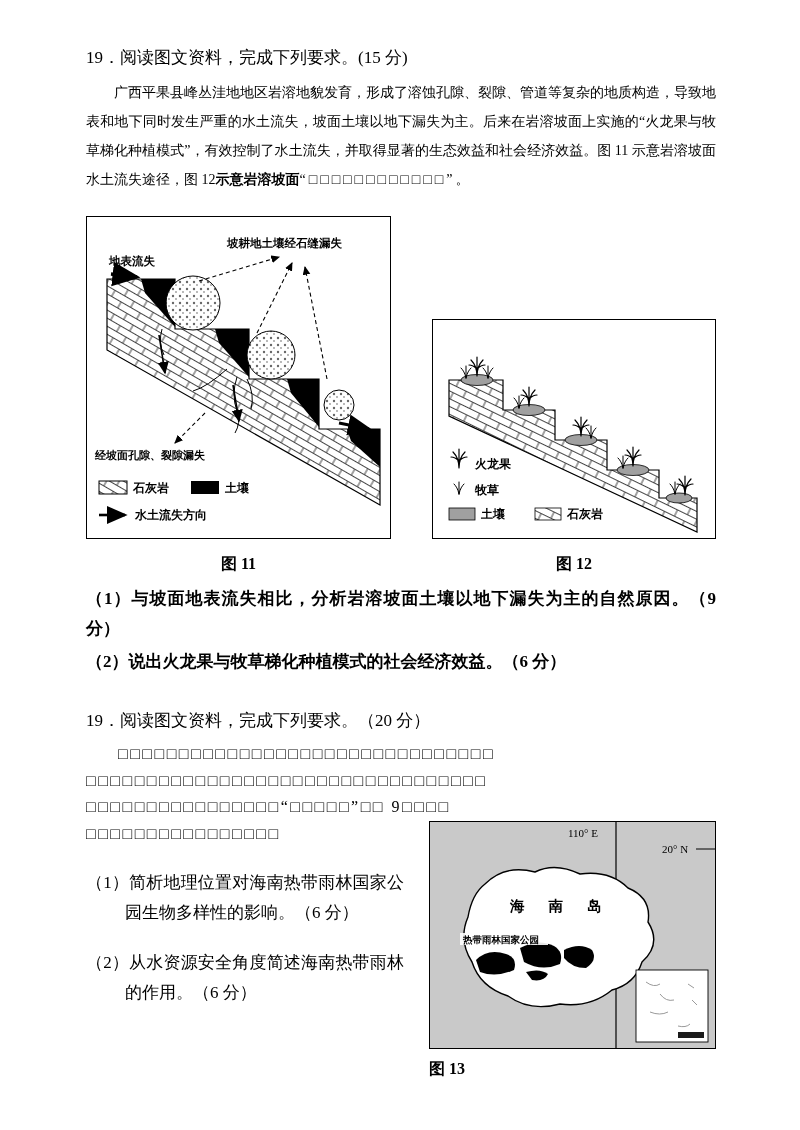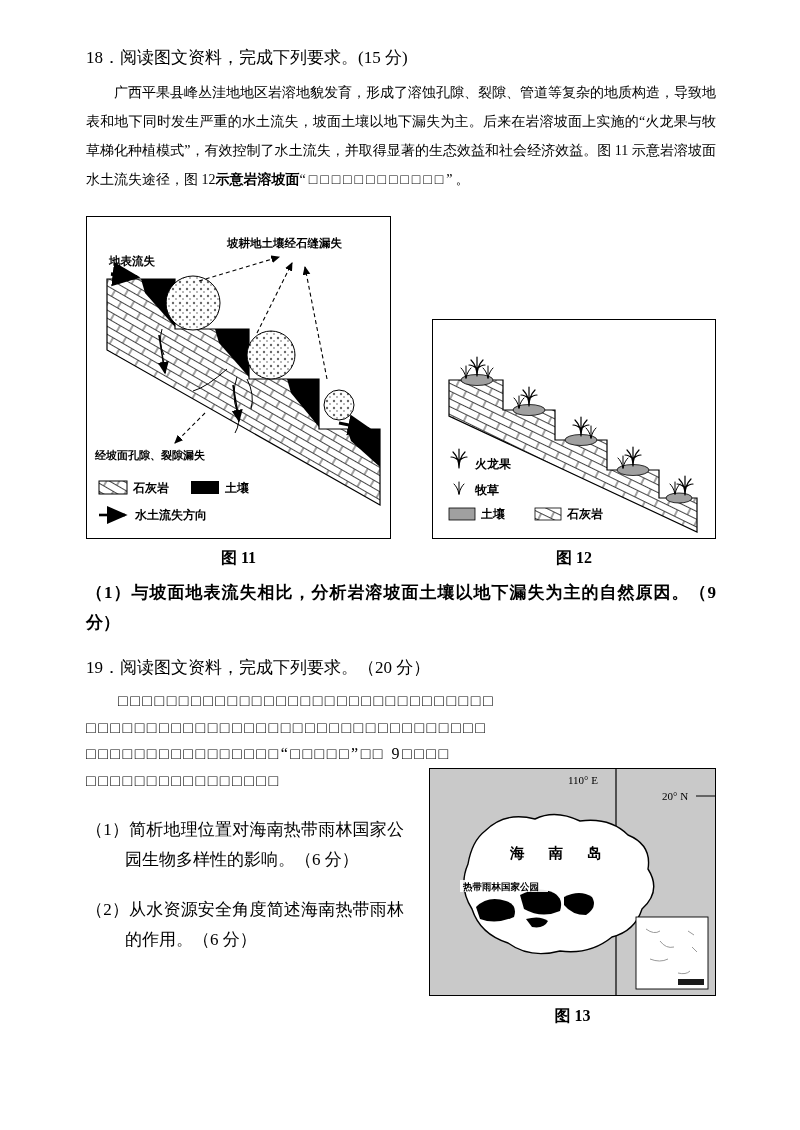--- a/index.html
+++ b/index.html
@@ -11,47 +11,47 @@
   .content { padding:44px 84px 0 86px; }
   .qheader { font-size:17px; line-height:28px; }
   .para {
     font-size:14px; line-height:29px; text-align:justify;
     text-indent:2em; margin:6px 0 0 0;
   }
   .bold { font-weight:bold; }
   .boxes { letter-spacing:3px; }
   .figrow { display:flex; align-items:flex-end; justify-content:space-between; margin-top:22px; }
   .figbox { border:1px solid #000; background:#fff; line-height:0; }
-  .caprow { display:flex; justify-content:space-between; margin-top:9px; }
+  .caprow { display:flex; justify-content:space-between; margin-top:15px; }
   .cap { text-align:center; font-weight:bold; font-size:16px; line-height:20px; }
   .cap1 { width:305px; }
   .cap2 { width:284px; }
   .subq { font-size:17px; line-height:30px; margin:3px 0 0 0; text-align:justify; }
   .q18subs { margin-top:10px;font-weight:bold; }
-  .q19header { margin-top:16px; }
+  .q19header { margin-top:30px; }
   .q19para { margin-top:6px; }
   .q19para .bl { font-size:16px; line-height:26.5px; letter-spacing:2.5px; white-space:nowrap; }
   .line-indent { text-indent:2em; }
   .row19 { display:flex; justify-content:space-between; align-items:flex-start; }
   .col-l { width:318px; font-size:17px; }
   .col-l .ql {
     padding-left:39px; text-indent:-39px; line-height:29.5px;
     margin-top:21px; text-align:justify;
   }
   .col-l .bl { font-size:16px; letter-spacing:2.5px; line-height:26.5px; white-space:nowrap; }
   .col-r { width:287px; }
-  .cap3 { text-align:center; font-weight:bold; font-size:16px; margin-top:10px; }
+  .cap3 { font-weight:bold; font-size:16px; margin-top:10px; }
   svg text { font-family:"Liberation Serif","DejaVu Serif",serif; }
 </style>
 </head>
 <body>
 
 <div class="content">
 
-  <div class="qheader">18．阅读图文资料，完成下列要求。(15 分)</div>
+  <div class="qheader">19．阅读图文资料，完成下列要求。(15 分)</div>
 
   <p class="para"><span>广西平果县峰丛洼地地区岩溶地貌发育，形成了溶蚀孔隙、裂隙、管道等复杂的地质构造，导致地表和地下同时发生严重的水土流失，坡面土壤以地下漏失为主。后来在岩溶坡面上实施的“火龙果与牧草梯化种植模式”，有效控制了水土流失，并取得显著的生态效益和社会经济效益。图 11 示意岩溶坡面水土流失途径，图 12</span><span class="bold">示意岩溶坡面</span><span class="boxes">“□□□□□□□□□□□□”。</span></p>
 
   <div class="figrow">
 
     <div class="figbox">
       <svg width="303" height="321" viewBox="0 0 303 321">
         <defs>
           <pattern id="brick1" width="22" height="14" patternUnits="userSpaceOnUse" patternTransform="rotate(30)">
             <rect width="22" height="14" fill="#ffffff"></rect>
@@ -154,20 +154,21 @@
     </div>
   </div>
 
   <div class="caprow">
     <div class="cap cap1">图 11</div>
     <div class="cap cap2">图 12</div>
   </div>
 
   <div class="q18subs">
     <p class="subq">（1）与坡面地表流失相比，分析岩溶坡面土壤以地下漏失为主的自然原因。（9 分）</p>
+    <p class="subq">（2）说出火龙果与牧草梯化种植模式的社会经济效益。（6 分）</p>
   </div>
 
   <div class="qheader q19header">19．阅读图文资料，完成下列要求。（20 分）</div>
 
   <div class="q19para">
     <div class="bl line-indent">□□□□□□□□□□□□□□□□□□□□□□□□□□□□□□□</div>
     <div class="bl">□□□□□□□□□□□□□□□□□□□□□□□□□□□□□□□□□</div>
     <div class="bl">□□□□□□□□□□□□□□□□“□□□□□”□□ 9□□□□</div>
   </div>
 

